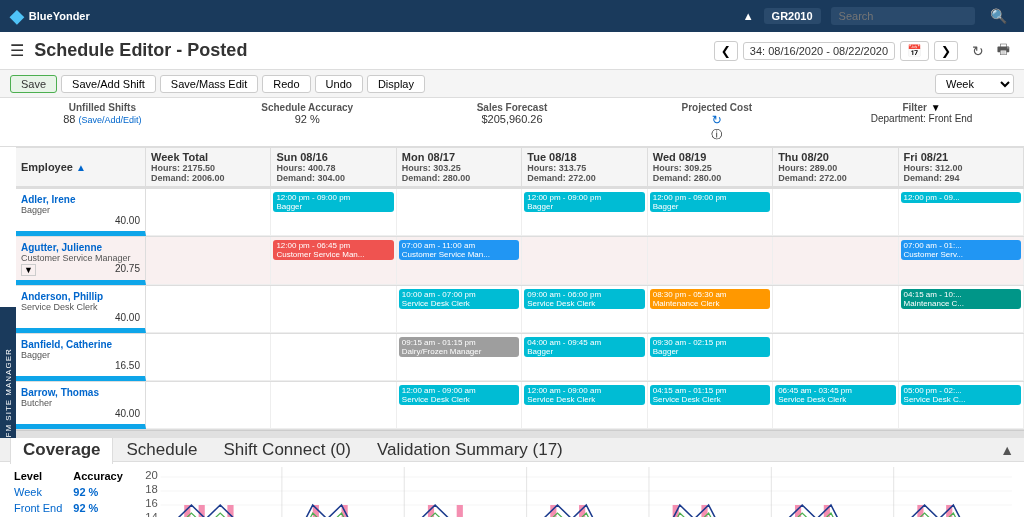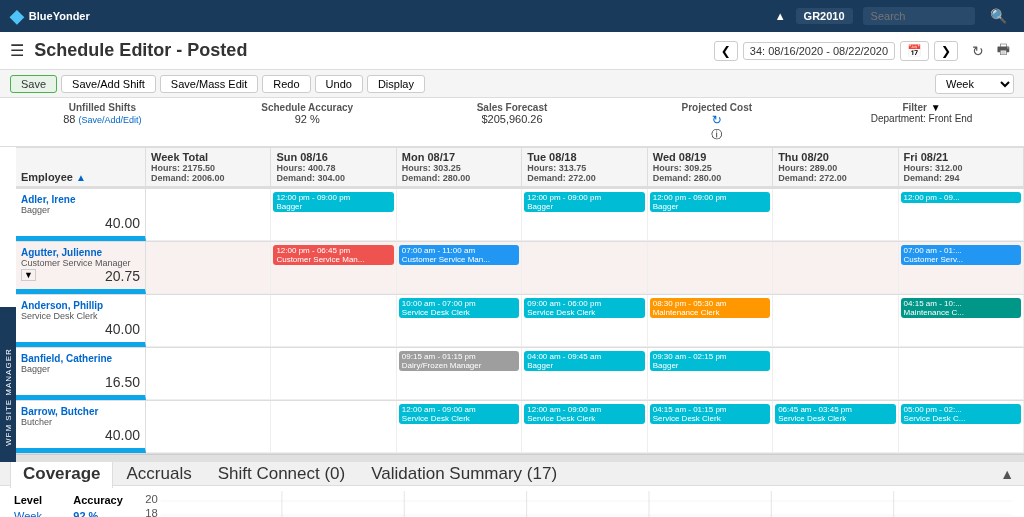--- a/index.html
+++ b/index.html
@@ -35,21 +35,21 @@
       border-radius: 3px;
       color: white;
       font-size: 11px;
       font-weight: bold;
     }
     .search-box {
       background: #2a4a6c;
       border: none;
       color: white;
       padding: 3px 8px;
-      width: 112px;
+      width: 144px;
       border-radius: 3px;
     }
     .search-icon-btn {
       color: white;
       font-size: 14px;
       cursor: pointer;
       background: #1a3a5c;
       border: none;
       padding: 2px 6px;
     }
@@ -171,33 +171,33 @@
       border-right: 1px solid #ddd;
       padding: 3px 5px;
       font-size: 10px;
       color: #333;
       font-weight: bold;
     }
     .grid-header .day { font-size: 11px; font-weight: bold; }
     .grid-header .hours { font-size: 9px; color: #555; }
     .grid-header.employee-col {
       display: flex;
-      align-items: flex-end;
+      align-items: center;
       gap: 3px;
     }
     .sort-icon { color: #0066cc; font-size: 10px; }
     .employee-cell {
       border-right: 1px solid #ddd;
       border-bottom: 5px solid #0ea5e9;
       padding: 5px 5px;
       background: white;
     }
     .emp-name { color: #0066cc; font-size: 10px; font-weight: bold; }
     .emp-role { font-size: 9px; color: #555; }
-    .emp-hours { font-size: 14px; color: #333; float: right; }
+    .emp-hours { font-size: 10px; color: #333; float: right; }
 
     .shift-cell {
       border-right: 1px solid #eee;
       border-bottom: 1px solid #eee;
       padding: 2px;
       position: relative;
       min-height: 32px;
     }
     .shift-block {
       border-radius: 3px;
@@ -492,21 +492,21 @@
       </div>
       <div class="shift-cell">
         <div class="shift-block shift-cyan">09:30 am - 02:15 pm<br>Bagger</div>
       </div>
       <div class="shift-cell"></div>
       <div class="shift-cell"></div>
     </div>
 
     <div class="schedule-grid">
       <div class="employee-cell">
-        <div class="emp-name">Barrow, Butcher</div>
+        <div class="emp-name">Barrow, Thomas</div>
         <div class="emp-role">Butcher</div>
         <div class="emp-hours">40.00</div>
       </div>
       <div class="shift-cell"></div>
       <div class="shift-cell"></div>
       <div class="shift-cell">
         <div class="shift-block shift-cyan">12:00 am - 09:00 am<br>Service Desk Clerk</div>
       </div>
       <div class="shift-cell">
         <div class="shift-block shift-cyan">12:00 am - 09:00 am<br>Service Desk Clerk</div>
@@ -521,21 +521,21 @@
         <div class="shift-block shift-cyan">05:00 pm - 02:...<br>Service Desk C...</div>
       </div>
     </div>
   </div>
 
   <div class="h-scroll" style="margin-left:16px;"></div>
 </div>
 
 <div class="bottom-tabs">
   <div class="tab-item active">Coverage</div>
-  <div class="tab-item">Accruals</div>
+  <div class="tab-item">Schedule</div>
   <div class="tab-item">Shift Connect (0)</div>
   <div class="tab-item">Validation Summary (17)</div>
   <span class="collapse-btn">▲</span>
 </div>
 
 <div class="coverage-section">
 
   <div class="coverage-legend">
     <table class="level-table">
       <tbody>

